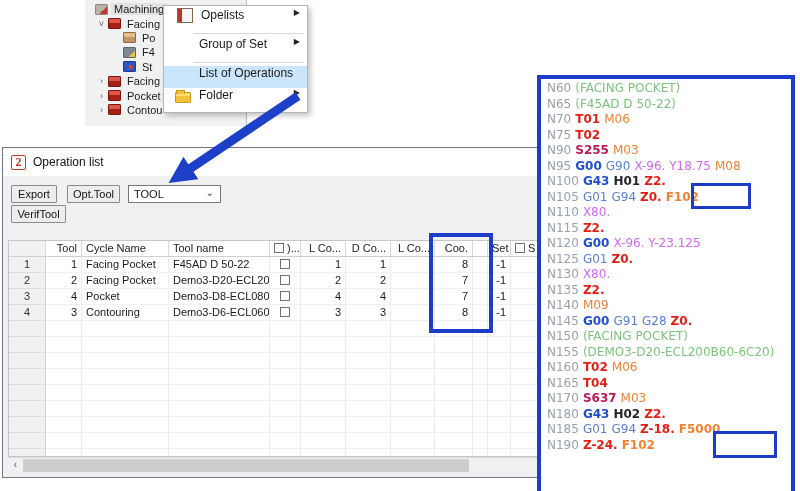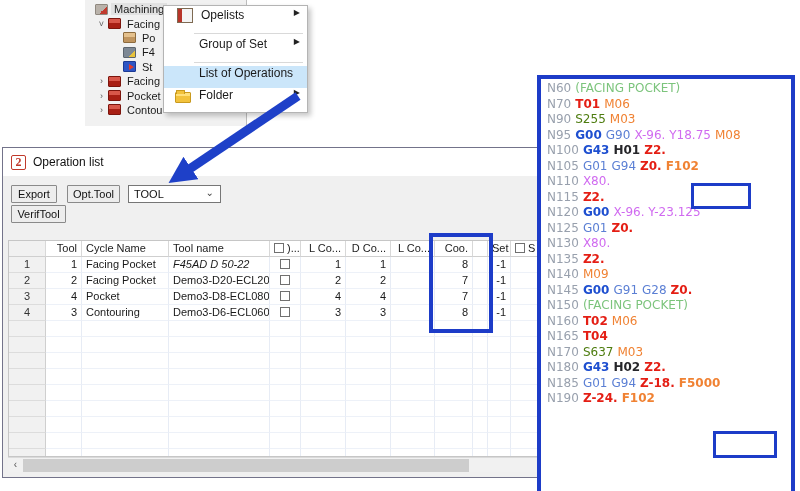--- a/index.html
+++ b/index.html
@@ -88,21 +88,21 @@
     padding:2px 0 0 6px; font-family:"DejaVu Sans", sans-serif; font-size:12px; }
   .gl { height:15.5px; line-height:15.5px; white-space:nowrap; }
   .gl span { margin-right:4px; }
   .tk-ln { color:#98a0ad; }
   .tk-g  { color:#5b7fd4; }
   .tk-gb { color:#1e4fd0; font-weight:bold; }
   .tk-xy { color:#d06af0; }
   .tk-m  { color:#f08233; }
   .tk-fb { color:#f08233; font-weight:bold; }
   .tk-rb { color:#e41e14; font-weight:bold; }
-  .tk-sb { color:#4d7c0f; font-weight:normal; }
+  .tk-sb { color:#be185d; font-weight:bold; }
   .tk-hb { color:#26262a; font-weight:bold; }
   .tk-c  { color:#7cc47c; }
   .gbox { position:absolute; border:3px solid #1d3cc8; z-index:9; }
   .gbox.m08 { left:150px; top:104px; width:60px; height:26px; }
   .gbox.m07 { left:172px; top:352px; width:64px; height:27px; }
 </style>
 </head>
 <body>
 
 <div class="stage">
@@ -171,21 +171,21 @@
           <div class="tc r" style="width: 44px; flex: 0 0 44px;">L Co...</div>
           <div class="tc r" style="width: 38px; flex: 0 0 38px;">Coo.</div>
           <div class="tc " style="width: 15px; flex: 0 0 15px;"></div>
           <div class="tc r" style="width: 23px; flex: 0 0 23px;">Set</div>
           <div class="tc " style="width: 50px; flex: 0 0 50px;"><span class="chkbox"></span>S</div>
         </div>
         <div class="trow">
           <div class="tc rowhdr" style="width: 37px; flex: 0 0 37px;">1</div>
           <div class="tc r" style="width: 36px; flex: 0 0 36px;">1</div>
           <div class="tc " style="width: 87px; flex: 0 0 87px;">Facing Pocket</div>
-          <div class="tc " style="width: 101px; flex: 0 0 101px; font-style: italic;">F45AD D 50-22</div>
+          <div class="tc " style="width: 101px; flex: 0 0 101px;">F45AD D 50-22</div>
           <div class="tc c" style="width: 31px; flex: 0 0 31px;"><span class="chkbox"></span></div>
           <div class="tc r" style="width: 45px; flex: 0 0 45px;">1</div>
           <div class="tc r" style="width: 45px; flex: 0 0 45px;">1</div>
           <div class="tc r" style="width: 44px; flex: 0 0 44px;"></div>
           <div class="tc r" style="width: 38px; flex: 0 0 38px;">8</div>
           <div class="tc " style="width: 15px; flex: 0 0 15px;"></div>
           <div class="tc r" style="width: 23px; flex: 0 0 23px;">-1</div>
           <div class="tc " style="width: 50px; flex: 0 0 50px;"></div>
         </div>
         <div class="trow">
@@ -395,34 +395,37 @@
       <marker id="ah" markerWidth="3" markerHeight="3" refX="0.4" refY="1.5" orient="auto" markerUnits="strokeWidth">
         <path d="M0,0 L3,1.5 L0,3 z" fill="#1e40c8"></path>
       </marker>
     </defs>
     <line x1="148" y1="10" x2="38" y2="84" stroke="#1e40c8" stroke-width="9" marker-end="url(#ah)"></line>
   </svg>
 
   <div class="gcode-panel">
     <div id="gcode-lines">
         <div class="gl"><span class="tk-ln">N60</span><span class="tk-c">(FACING POCKET)</span></div>
+        <div class="gl"><span class="tk-ln">N65</span><span class="tk-c">(F45AD D 50-22)</span></div>
         <div class="gl"><span class="tk-ln">N70</span><span class="tk-rb">T01</span><span class="tk-m">M06</span></div>
+        <div class="gl"><span class="tk-ln">N75</span><span class="tk-rb">T02</span></div>
         <div class="gl"><span class="tk-ln">N90</span><span class="tk-sb">S255</span><span class="tk-m">M03</span></div>
         <div class="gl"><span class="tk-ln">N95</span><span class="tk-gb">G00</span><span class="tk-g">G90</span><span class="tk-xy">X-96. Y18.75</span><span class="tk-m">M08</span></div>
         <div class="gl"><span class="tk-ln">N100</span><span class="tk-gb">G43</span><span class="tk-hb">H01</span><span class="tk-rb">Z2.</span></div>
         <div class="gl"><span class="tk-ln">N105</span><span class="tk-g">G01</span><span class="tk-g">G94</span><span class="tk-rb">Z0.</span><span class="tk-fb">F102</span></div>
         <div class="gl"><span class="tk-ln">N110</span><span class="tk-xy">X80.</span></div>
         <div class="gl"><span class="tk-ln">N115</span><span class="tk-rb">Z2.</span></div>
         <div class="gl"><span class="tk-ln">N120</span><span class="tk-gb">G00</span><span class="tk-xy">X-96. Y-23.125</span></div>
         <div class="gl"><span class="tk-ln">N125</span><span class="tk-g">G01</span><span class="tk-rb">Z0.</span></div>
         <div class="gl"><span class="tk-ln">N130</span><span class="tk-xy">X80.</span></div>
         <div class="gl"><span class="tk-ln">N135</span><span class="tk-rb">Z2.</span></div>
         <div class="gl"><span class="tk-ln">N140</span><span class="tk-m">M09</span></div>
         <div class="gl"><span class="tk-ln">N145</span><span class="tk-gb">G00</span><span class="tk-g">G91</span><span class="tk-g">G28</span><span class="tk-rb">Z0.</span></div>
         <div class="gl"><span class="tk-ln">N150</span><span class="tk-c">(FACING POCKET)</span></div>
+        <div class="gl"><span class="tk-ln">N155</span><span class="tk-c">(DEMO3-D20-ECL200B60-6C20)</span></div>
         <div class="gl"><span class="tk-ln">N160</span><span class="tk-rb">T02</span><span class="tk-m">M06</span></div>
         <div class="gl"><span class="tk-ln">N165</span><span class="tk-rb">T04</span></div>
         <div class="gl"><span class="tk-ln">N170</span><span class="tk-sb">S637</span><span class="tk-m">M03</span></div>
         <div class="gl"><span class="tk-ln">N180</span><span class="tk-gb">G43</span><span class="tk-hb">H02</span><span class="tk-rb">Z2.</span></div>
         <div class="gl"><span class="tk-ln">N185</span><span class="tk-g">G01</span><span class="tk-g">G94</span><span class="tk-rb">Z-18.</span><span class="tk-fb">F5000</span></div>
         <div class="gl"><span class="tk-ln">N190</span><span class="tk-rb">Z-24.</span><span class="tk-fb">F102</span></div>
       </div>
     <div class="gbox m08"></div>
     <div class="gbox m07"></div>
   </div>

